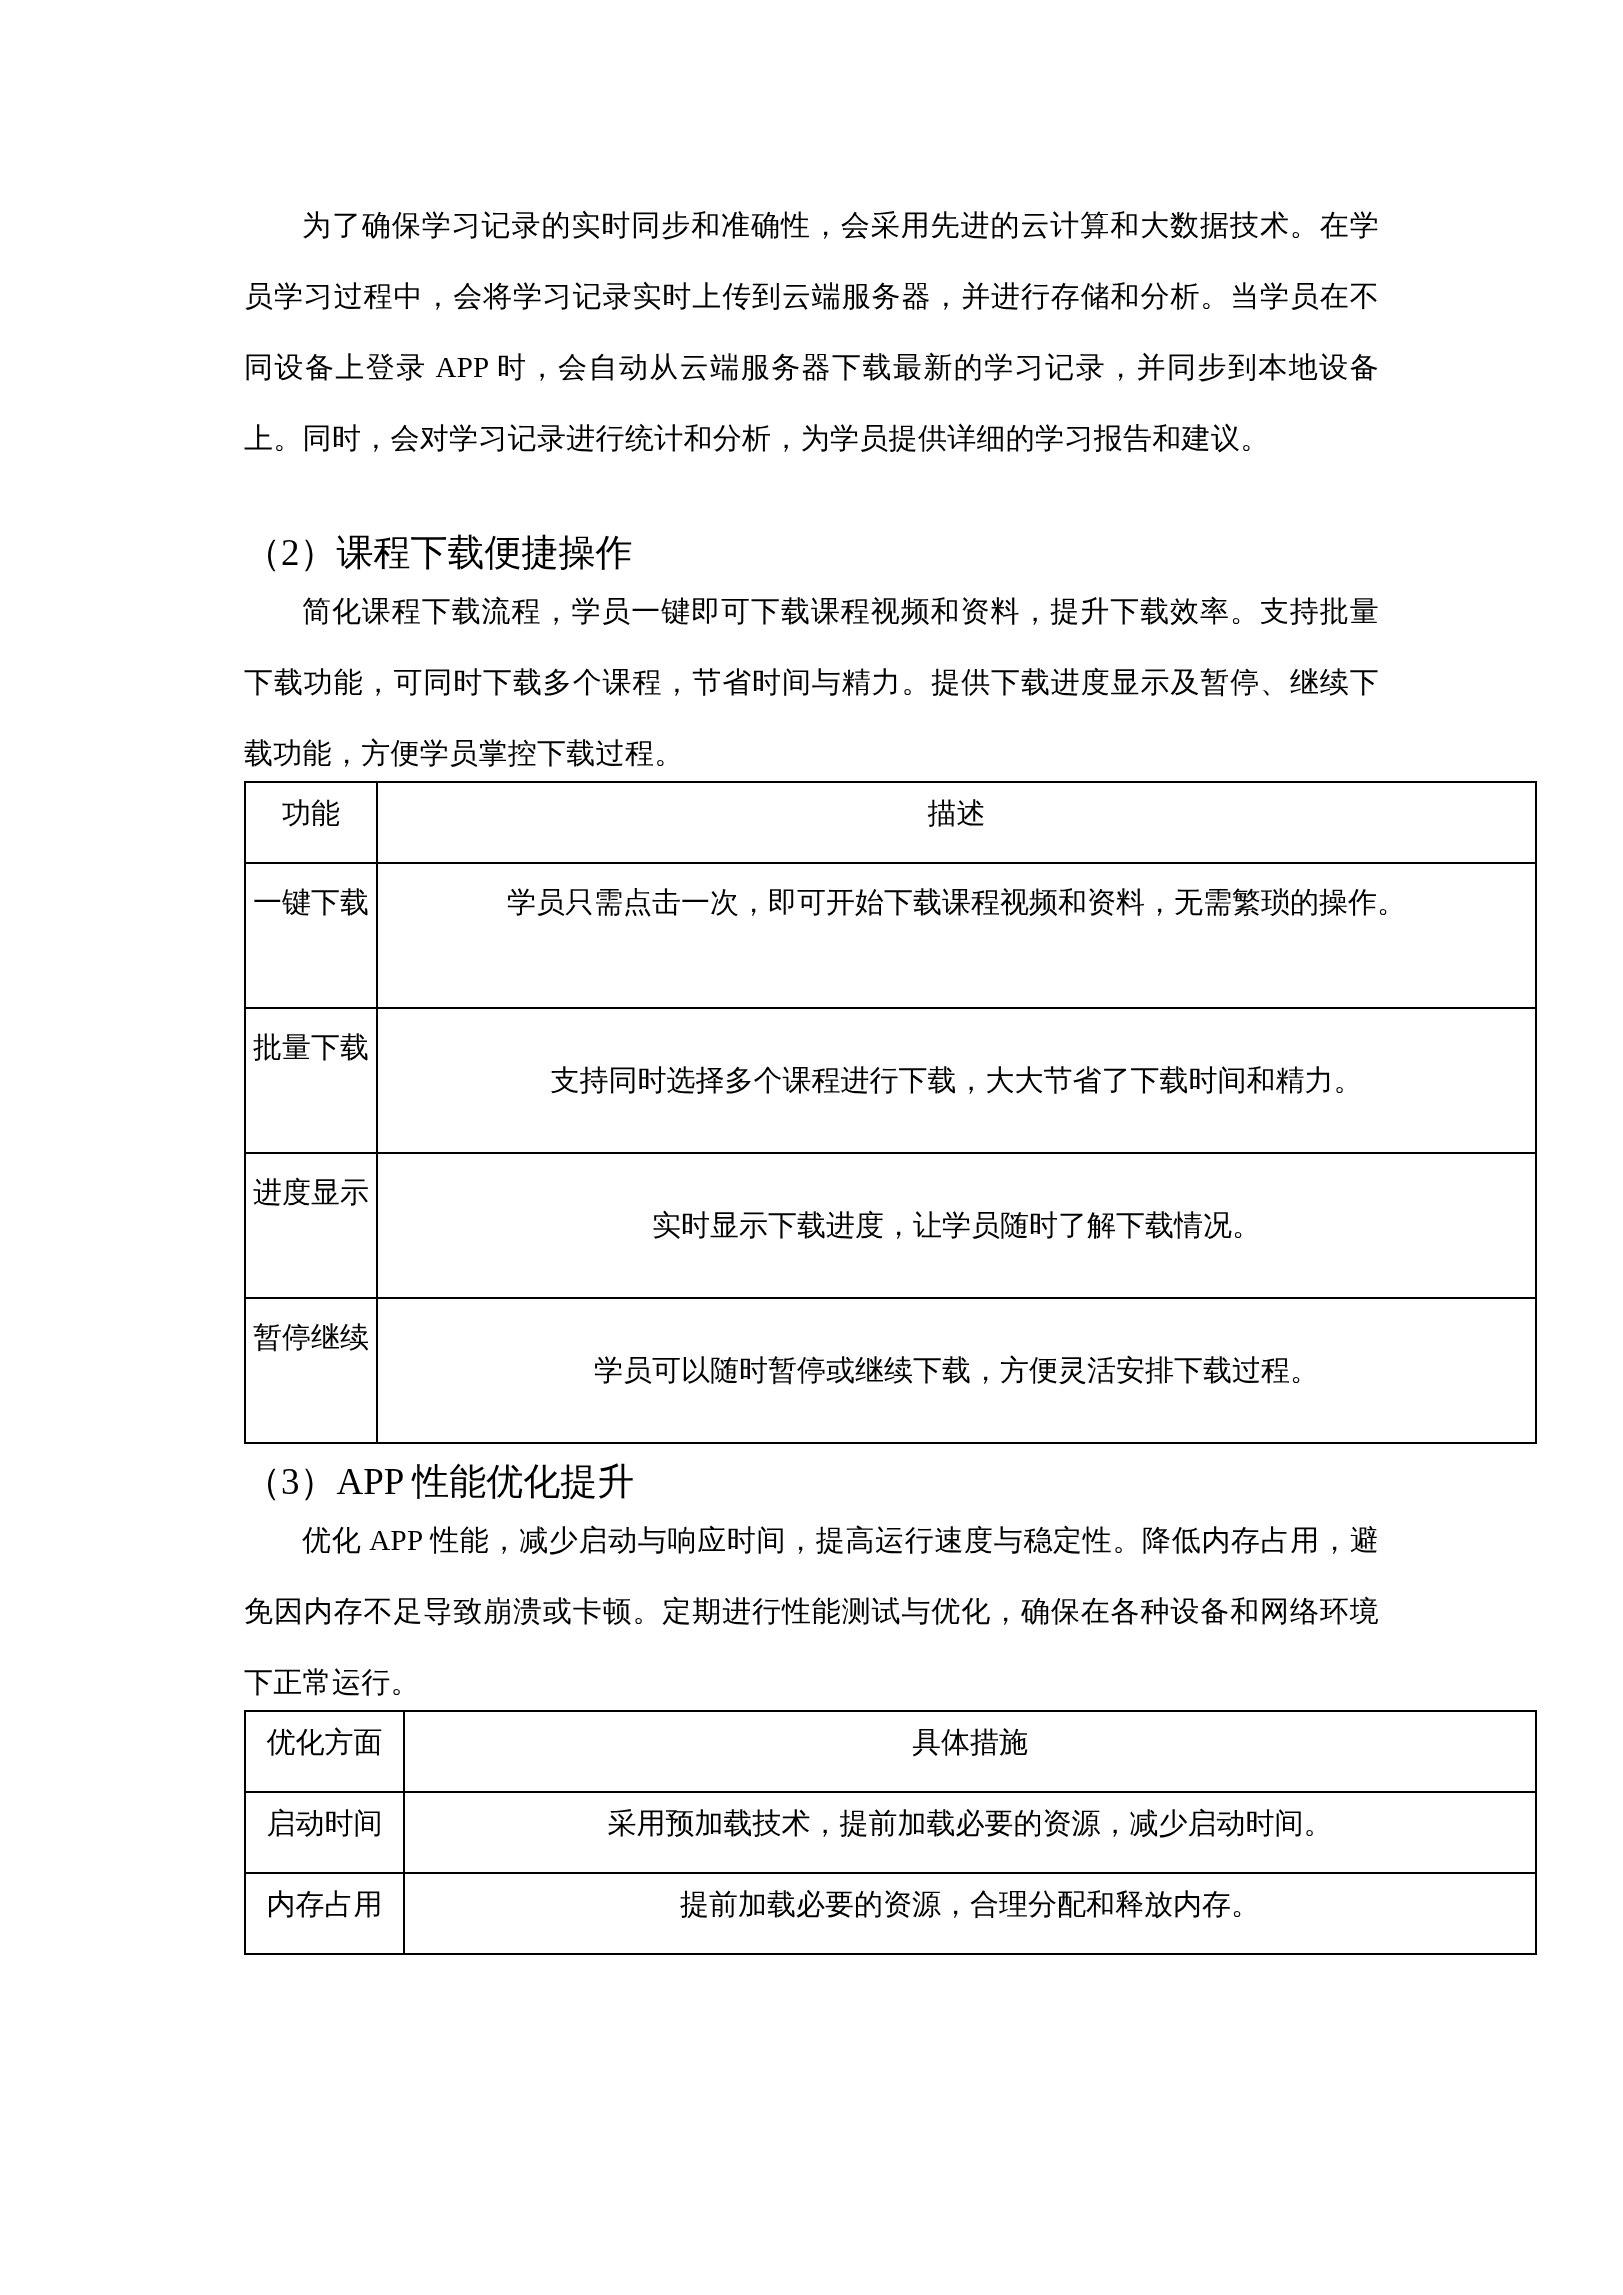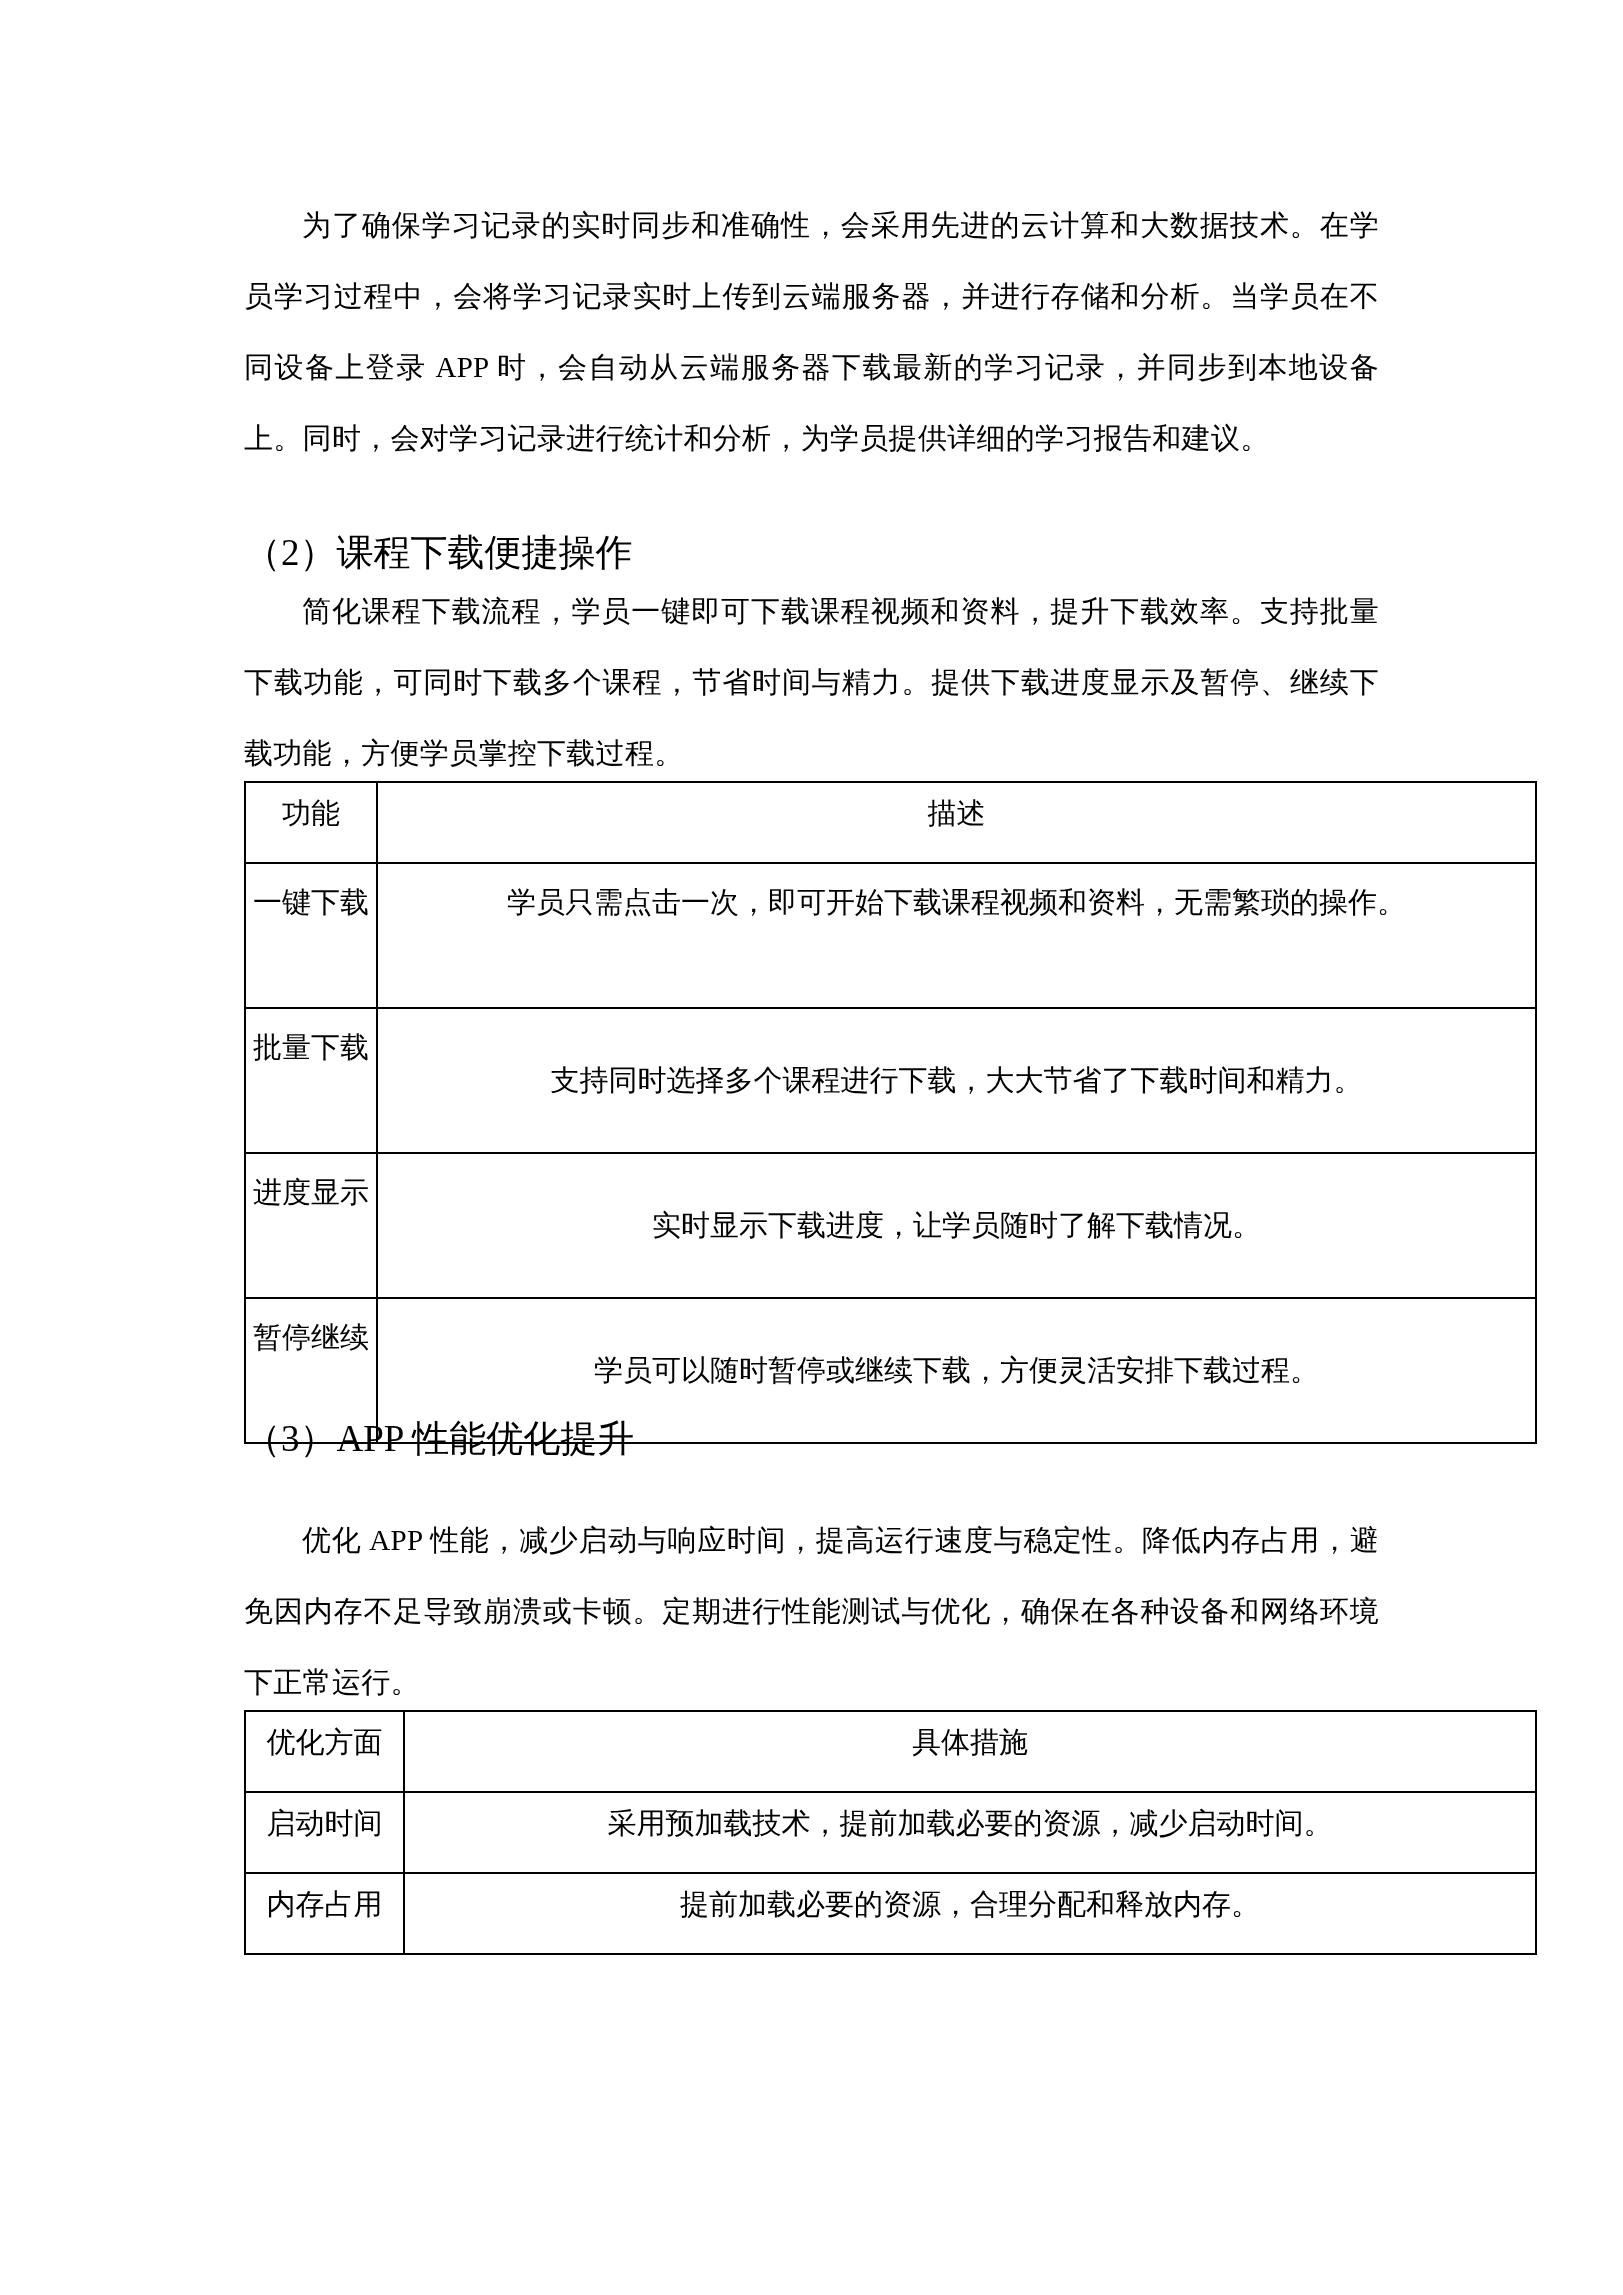--- a/index.html
+++ b/index.html
@@ -101,21 +101,21 @@
       <td class="first">进度显示</td>
       <td class="desc">实时显示下载进度，让学员随时了解下载情况。</td>
     </tr>
     <tr class="row">
       <td class="first">暂停继续</td>
       <td class="desc">学员可以随时暂停或继续下载，方便灵活安排下载过程。</td>
     </tr>
   </tbody>
     </table>
 
-  <p class="heading" style="top:1419px;font-family:Liberation Serif, serif;">（3）APP 性能优化提升</p>
+  <p class="heading" style="top:1462px;font-family:Liberation Serif, serif;">（3）APP 性能优化提升</p>
 
   <p class="para indent" style="top:1505px;">优化 APP 性能，减少启动与响应时间，提高运行速度与稳定性。降低内存占用，避免因内存不足导致崩溃或卡顿。定期进行性能测试与优化，确保在各种设备和网络环境下正常运行。</p>
 
   <table class="doc-table" id="t2">
     <colgroup>
         <col class="c1">
         <col>
       </colgroup>
     <tbody>
         <tr>

